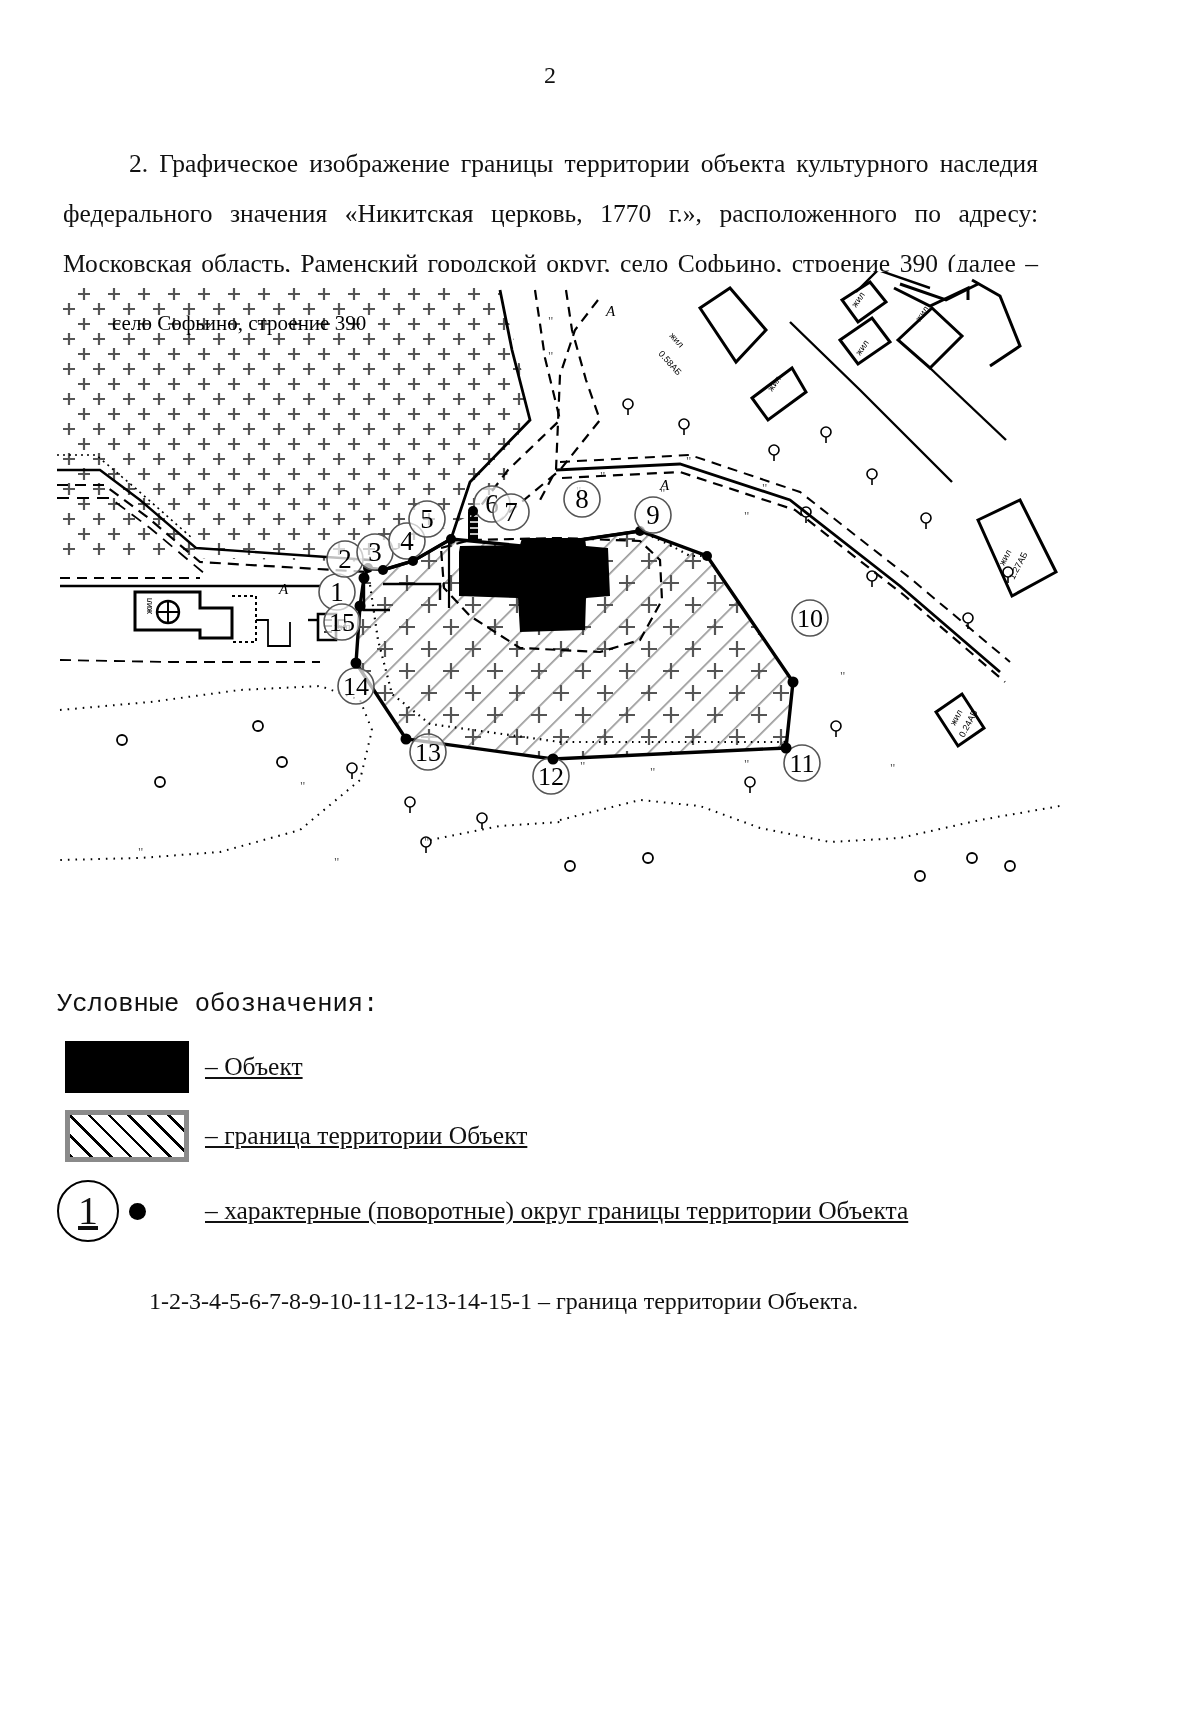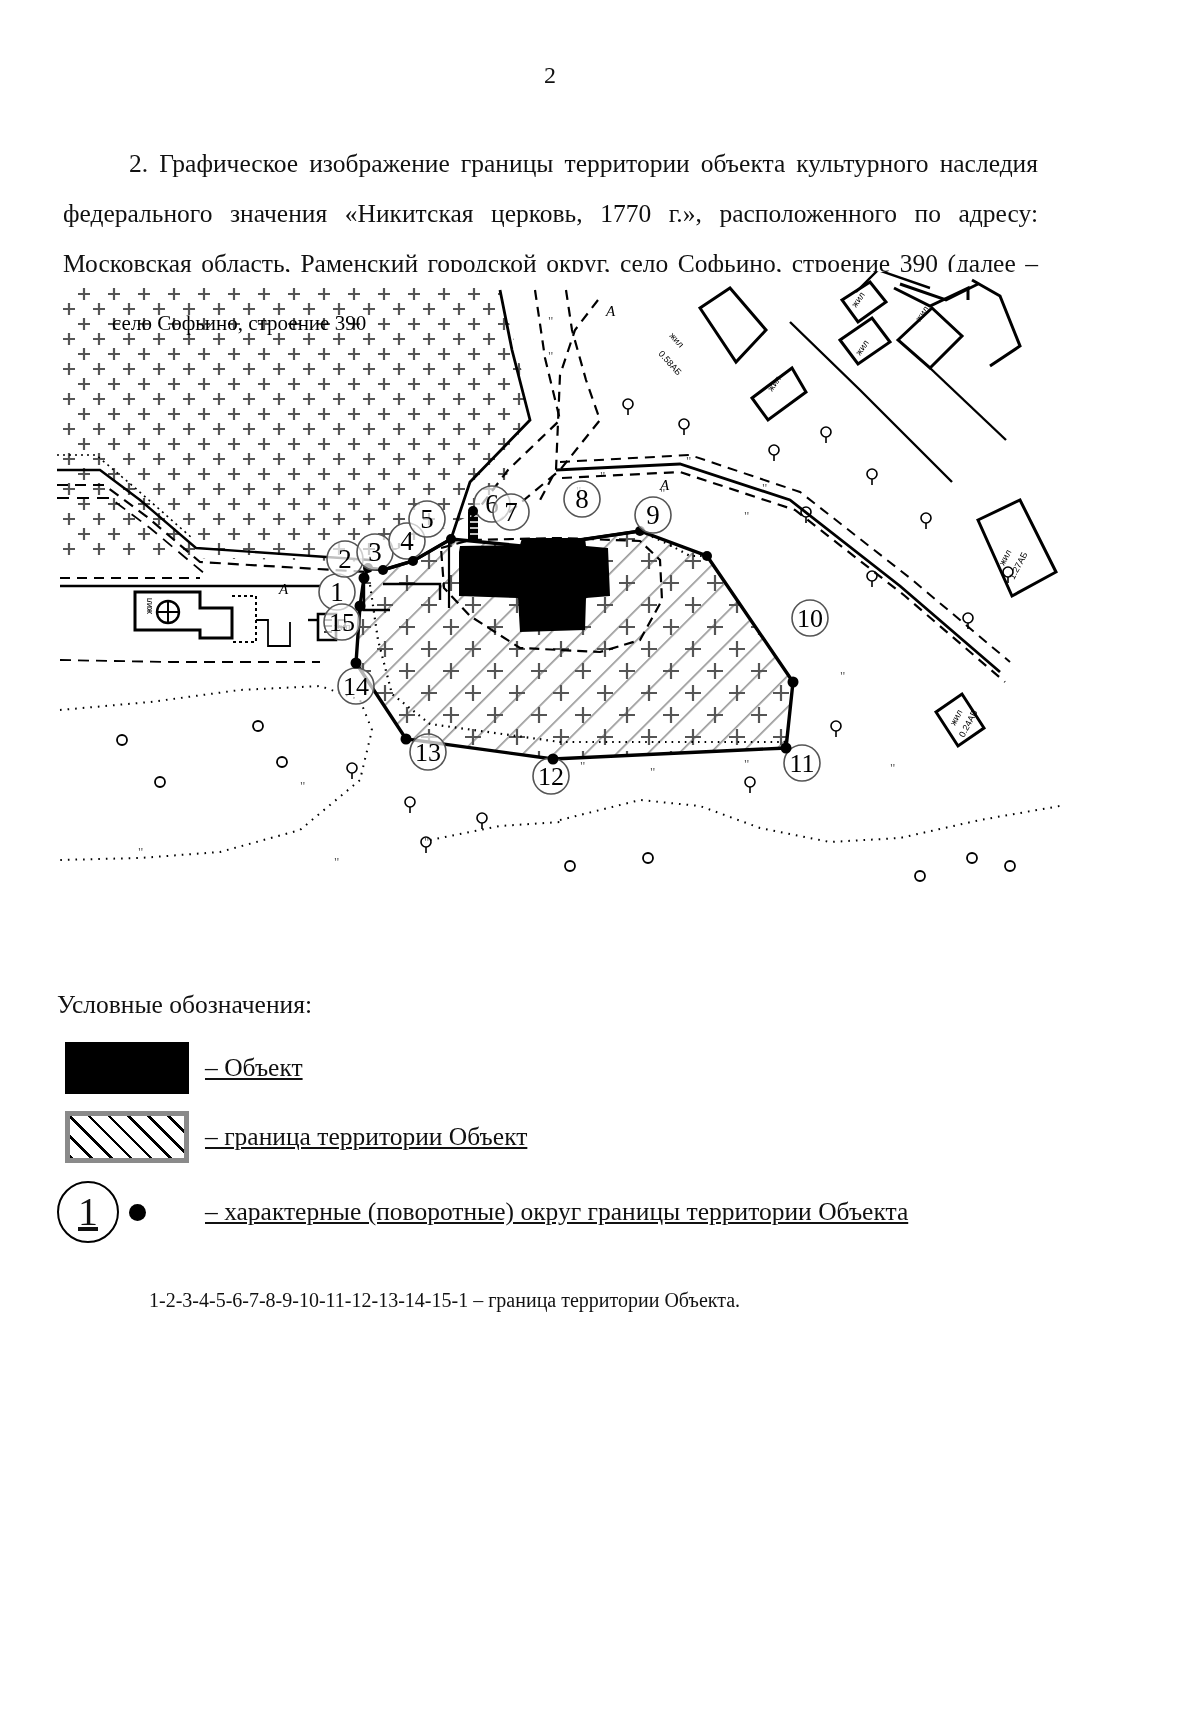--- a/index.html
+++ b/index.html
@@ -45,21 +45,21 @@
   .map-wrap svg{display:block;}
 
   .legend{
     position:absolute;
     top:990px;
     left:57px;
     width:1000px;
   }
   .legend-title{
     font-size:25.5px;
-    font-family:Liberation Serif, serif;
+    font-family:Liberation Mono, monospace;
     margin:0 0 22px 0;
   }
   .legend-row{
     display:flex;
     align-items:center;
     margin-bottom:17px;
     min-height:52px;
     text-decoration:underline;
   }
   .legend-swatch{
@@ -103,21 +103,21 @@
     box-sizing:border-box;
   }
   .pt-dot{
     width:17px;height:17px;border-radius:50%;background:#000;
     display:inline-block;
   }
   .legend-row.points{margin-top:18px;margin-bottom:10px;}
   .legend-note{
     margin-top:46px;
     padding-left:92px;
-    font-size:20px;
+    font-size:24px;
     font-family:"Liberation Serif", serif;
     white-space:nowrap;
   }
 </style>
 </head>
 <body>
 
 <div class="page">
 
   <div class="page-number">2</div>

